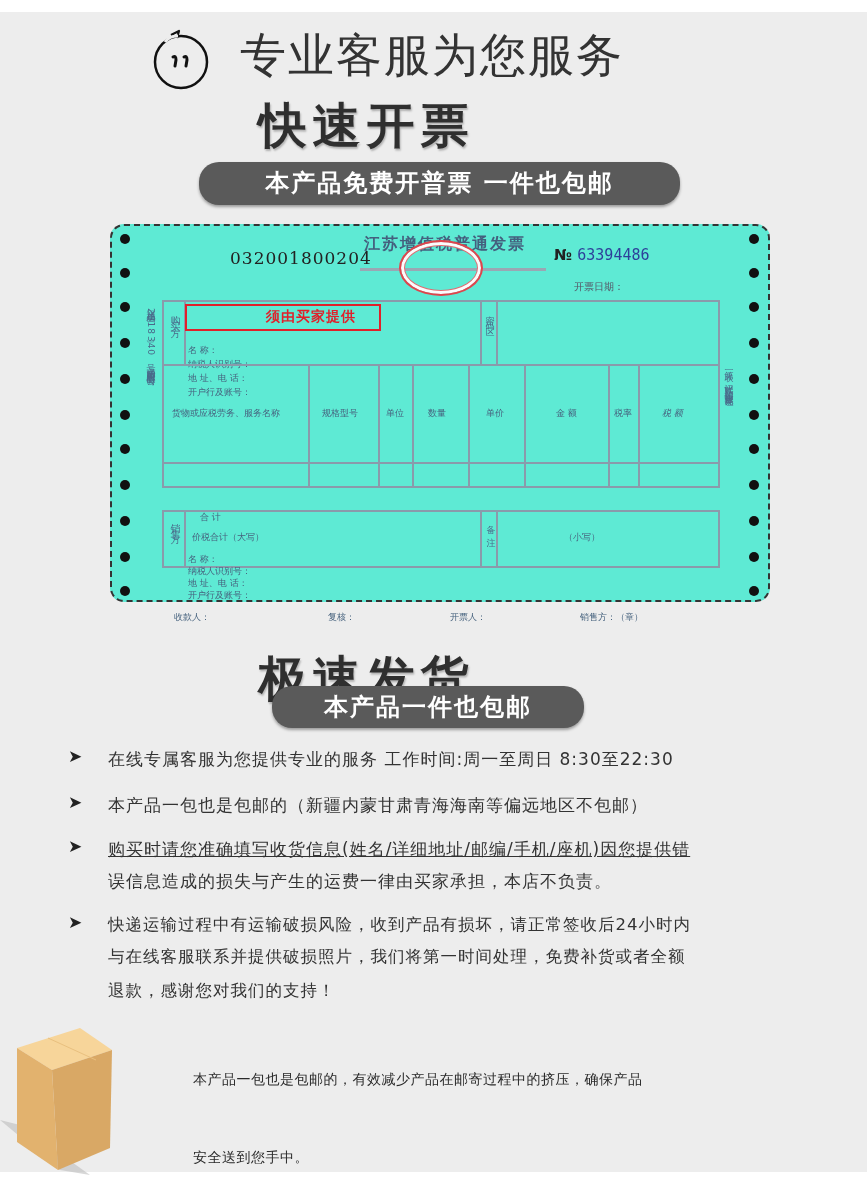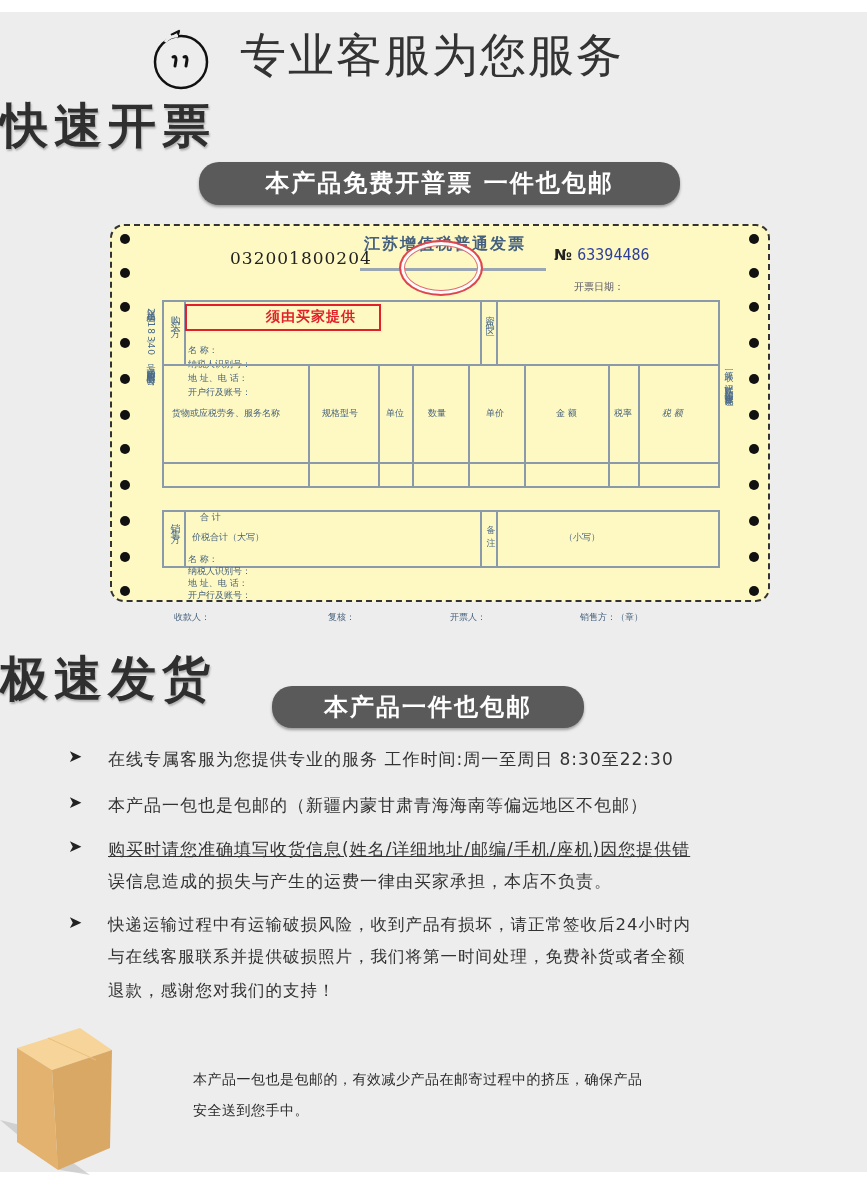--- a/index.html
+++ b/index.html
@@ -2,25 +2,25 @@
 <html><head>
 <meta charset="utf-8">
 <style>
   * { box-sizing: border-box; margin: 0; padding: 0; }
   html, body { width: 867px; height: 1195px; background: #ffffff; overflow: hidden; }
   body { font-family: "DejaVu Sans", "Liberation Sans", sans-serif; color: #2e2e2e; position: relative; }
   .panel { position: absolute; left: 0; top: 12px; width: 867px; height: 1160px; background: #ededed; }
 
   .logo { position: absolute; left: 149px; top: 26px; width: 64px; height: 64px; }
   .h-title { position: absolute; left: 240px; top: 22px; font-size: 46px; color: #333; letter-spacing: 2px; font-weight: normal; white-space: nowrap; line-height: 66px; }
-  .h-sub { position: absolute; left: 0; width: 733px; font-size: 48px; font-weight: bold; color: #2f2f2f; letter-spacing: 6px; text-shadow: 1px 2px 2px rgba(0,0,0,0.25); line-height: 60px; }
+  .h-sub { position: absolute; left: 0; width: 733px; text-align: center; font-size: 48px; font-weight: bold; color: #2f2f2f; letter-spacing: 6px; text-shadow: 1px 2px 2px rgba(0,0,0,0.25); line-height: 60px; }
   .pill { position: absolute; background: #5a5a5a; color: #fff; font-weight: bold; border-radius: 20px; text-align: center; box-shadow: 0 2px 3px rgba(0,0,0,0.35); white-space: nowrap; letter-spacing: 2px; }
 
   
-  .invoice { position: absolute; left: 110px; top: 224px; width: 660px; height: 378px; background: #fef9c3; border: 2px dashed #333; border-radius: 14px; }
+  .invoice { position: absolute; left: 110px; top: 224px; width: 660px; height: 378px; background: #5eead4; border: 2px dashed #333; border-radius: 14px; }
   .hole { position: absolute; width: 10px; height: 10px; border-radius: 50%; background: #111; }
   .inv-code { position: absolute; left: 118px; top: 22px; font-family: "DejaVu Serif", serif; font-size: 17px; color: #222; letter-spacing: 1px; }
   .inv-name { position: absolute; left: 252px; top: 8px; font-family: "DejaVu Serif", serif; font-size: 16px; color: #44607e; letter-spacing: 2px; font-weight: bold; }
   .inv-line { position: absolute; left: 248px; top: 42px; width: 186px; height: 3px; background: #9aa7b3; }
   .stamp { position: absolute; left: 287px; top: 14px; width: 84px; height: 56px; border: 2px solid #e0444c; border-radius: 50%; box-shadow: inset 0 0 0 3px #fbfcfd, inset 0 0 0 4px #e36a70; }
   .inv-no { position: absolute; left: 442px; top: 20px; font-size: 15px; color: #222; font-weight: bold; }
   .inv-no span.num { color: #2d3f9a; font-family: "DejaVu Sans Mono", monospace; font-weight: normal; letter-spacing: 0; }
   .inv-date { position: absolute; left: 462px; top: 54px; font-size: 10px; color: #556; }
   .grid { position: absolute; border: 2px solid #8a9aab; }
   .vl { position: absolute; top: 0; bottom: 0; width: 2px; background: #8a9aab; }
@@ -164,13 +164,13 @@
 <div class="btext" style="top:972px; font-size:16.5px;">退款，感谢您对我们的支持！</div>
 
 <svg class="box" viewBox="0 0 185 160">
   <polygon points="0,100 60,150 90,155 20,105" fill="#bdbdbd" opacity="0.6"></polygon>
   <polygon points="17,28 80,8 112,30 52,50" fill="#f7d59a"></polygon>
   <polygon points="17,28 52,50 58,150 17,122" fill="#e2b26e"></polygon>
   <polygon points="52,50 112,30 110,128 58,150" fill="#d9a865"></polygon>
   <line x1="48" y1="18" x2="96" y2="40" stroke="#e9c07f" stroke-width="1"></line>
 </svg>
 <div class="ptext" style="top:1064px;">本产品一包也是包邮的，有效减少产品在邮寄过程中的挤压，确保产品</div>
-<div class="ptext" style="top:1095px;">安全送到您手中。</div>
+<div class="ptext" style="top:1142px;">安全送到您手中。</div>
 
 </body></html>

